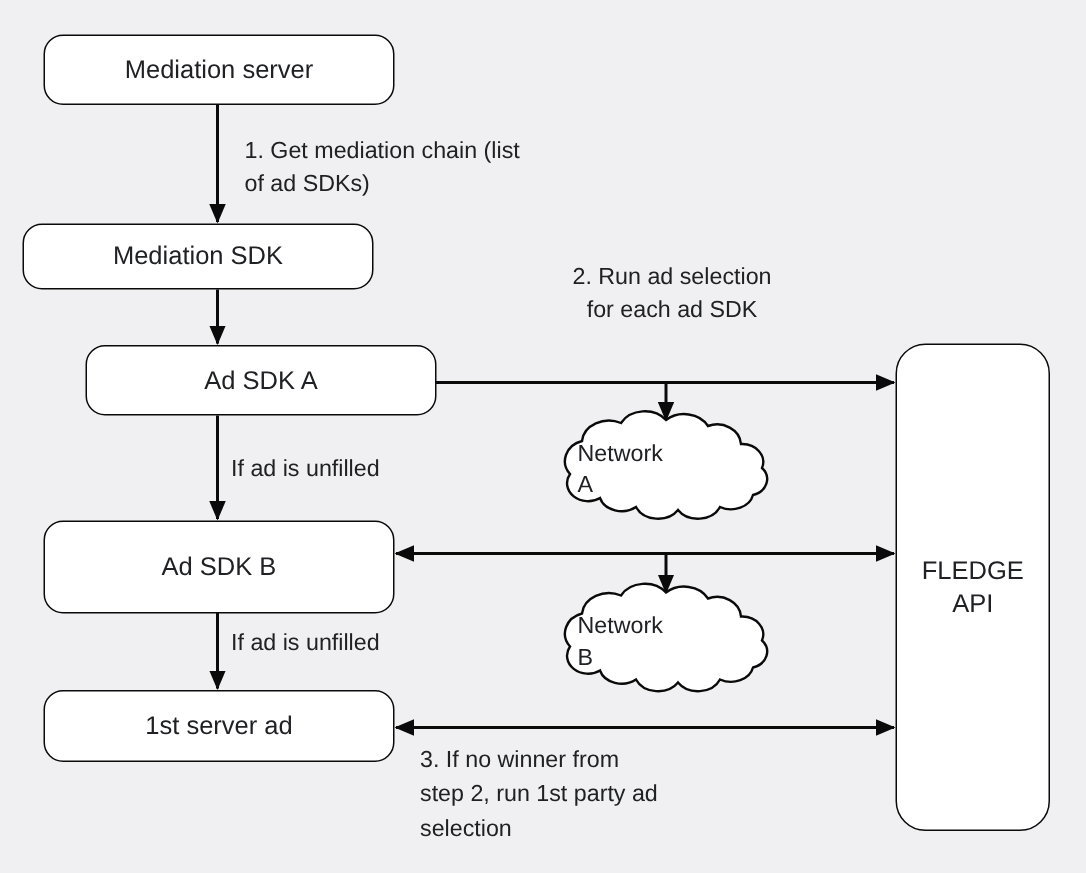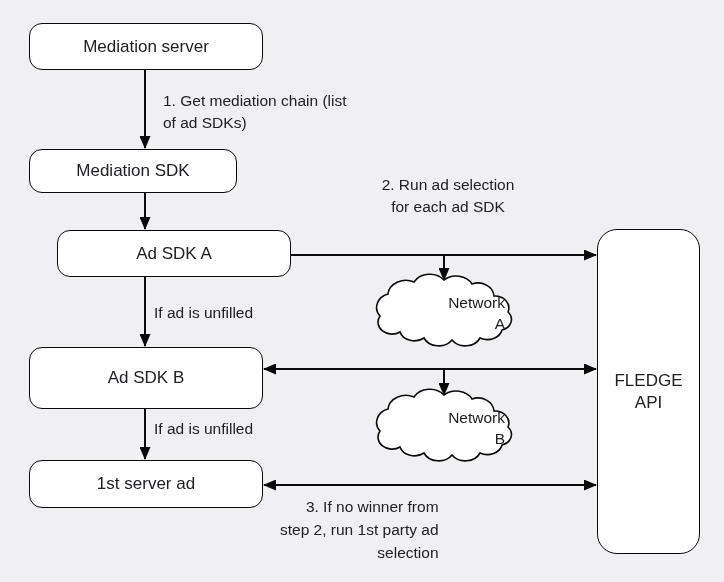--- a/index.html
+++ b/index.html
@@ -18,41 +18,41 @@
     position:absolute;z-index:2;
     background:#ffffff;
     border:1.5px solid #0a0a0a;
     border-radius:13px;
     display:flex;align-items:center;justify-content:center;
     font-size:17px;line-height:1.25;
     box-sizing:border-box;
     text-align:center;
   }
   .node-mediation-server{left:29px;top:23px;width:234px;height:47px;}
-  .node-mediation-sdk{left:29px;top:149px;width:208px;height:44px;align-items:center;}
+  .node-mediation-sdk{left:15px;top:149px;width:234px;height:44px;align-items:center;}
   .node-ad-sdk-a{left:29px;top:230px;width:234px;height:47px;margin-left:28px;}
   .node-ad-sdk-b{left:29px;top:347px;width:234px;height:62px;text-align:center;}
   .node-first-party-ad{left:29px;top:460px;width:234px;height:48px;}
   .node-fledge-api{
     left:597px;top:213px;width:103px;height:325px;
     border-radius:20px;white-space:pre-line;margin-top:16px;
   }
   .annotation{
     position:absolute;z-index:2;
     font-size:15.5px;line-height:22px;
     white-space:pre-line;
   }
   .annotation-step1{left:163px;top:90px;}
   .annotation-step2{left:367px;top:174px;width:162px;text-align:center;}
   .annotation-unfilled-a{left:154px;top:302px;}
   .annotation-unfilled-b{left:154px;top:418px;}
-  .annotation-step3{left:280px;top:495px;line-height:23px;text-align:right;}
+  .annotation-step3{left:280px;top:495px;line-height:23px;}
   .cloud-label{
     position:absolute;z-index:2;
-    width:120px;text-align:right;
+    width:120px;text-align:left;
     font-size:15.5px;line-height:21px;
     white-space:pre-line;
   }
   .cloud-label-a{left:385px;top:292px;}
   .cloud-label-b{left:385px;top:407px;}
 </style>
 </head>
 <body>
 
 <div class="stage">

